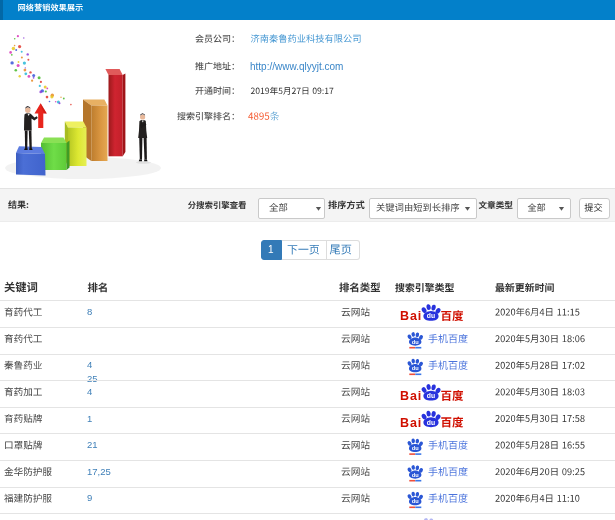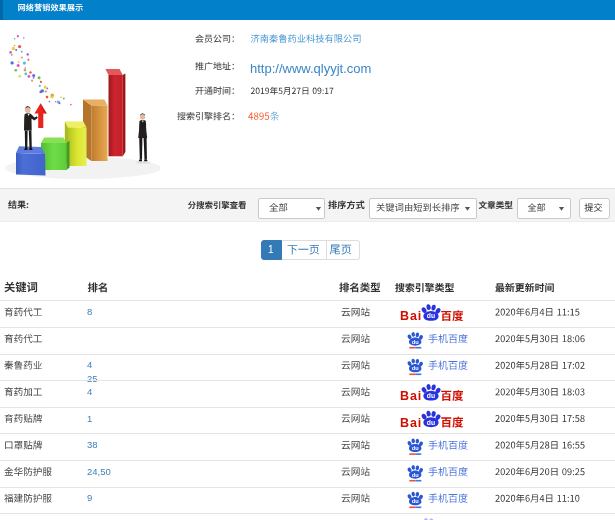--- a/index.html
+++ b/index.html
@@ -133,37 +133,37 @@
 <circle cx="46.9" cy="63.8" r="1.6" fill="#e8c822" opacity="0.85"></circle>
 <circle cx="53.4" cy="68.9" r="1.5" fill="#28b8d8" opacity="0.85"></circle>
 <circle cx="44.5" cy="68.5" r="0.8" fill="#3a55d8" opacity="0.85"></circle>
 <circle cx="50.7" cy="68.8" r="0.8" fill="#d834b8" opacity="0.85"></circle>
 <circle cx="54.5" cy="70.3" r="1.0" fill="#8a3ad8" opacity="0.85"></circle>
 <circle cx="58.8" cy="65.5" r="0.9" fill="#45b82a" opacity="0.85"></circle>
 <circle cx="56.0" cy="64.3" r="0.7" fill="#e88a22" opacity="0.85"></circle>
 <circle cx="65.9" cy="71.6" r="0.8" fill="#e23a2e" opacity="0.85"></circle>
 </g>
 </svg>
-<div class="abs" style="left:250px;top:61px;font-size:13px;color:#3a86c8;">http://www.qlyyjt.com</div>
+<div class="abs" style="left:250px;top:61px;font-size:10px;color:#3a86c8;">http://www.qlyyjt.com</div>
 <div class="filterbar"></div>
 <div class="sel" style="left:258px;width:67px;"></div>
 <div class="sel" style="left:368.5px;width:108.5px;"></div>
 <div class="sel" style="left:517px;width:54px;"></div>
 <div class="btn" style="left:578.5px;width:31px;"></div>
 <div class="pgbox" style="left:261px;width:20.5px;background:#337ab7;border-color:#337ab7;border-radius:3px 0 0 3px;"></div>
 <div class="pgbox" style="left:281.5px;width:45px;border-left:none;"></div>
 <div class="pgbox" style="left:326.5px;width:33px;border-left:none;border-radius:0 3px 3px 0;"></div>
 <div class="abs" style="left:268px;top:244px;font-size:10px;color:#fff;">1</div>
 <div class="num" style="left:87px;top:306.2px;">8</div>
 <div class="num" style="left:87px;top:332.8px;margin-top:40px;">25</div>
 <div class="num" style="left:87px;top:359.4px;">4</div>
 <div class="num" style="left:87px;top:386.0px;">4</div>
 <div class="num" style="left:87px;top:412.6px;">1</div>
-<div class="num" style="left:87px;top:439.2px;">38</div>
-<div class="num" style="left:87px;top:465.8px;">24,50</div>
+<div class="num" style="left:87px;top:439.2px;">21</div>
+<div class="num" style="left:87px;top:465.8px;">17,25</div>
 <div class="num" style="left:87px;top:492.4px;">9</div>
 <div class="rowline" style="top:300.3px;"></div>
 <div class="rowline" style="top:326.9px;"></div>
 <div class="rowline" style="top:353.5px;"></div>
 <div class="rowline" style="top:380.1px;"></div>
 <div class="rowline" style="top:406.7px;"></div>
 <div class="rowline" style="top:433.3px;"></div>
 <div class="rowline" style="top:459.9px;"></div>
 <div class="rowline" style="top:486.5px;"></div>
 <div class="rowline" style="top:513.1px;"></div>

